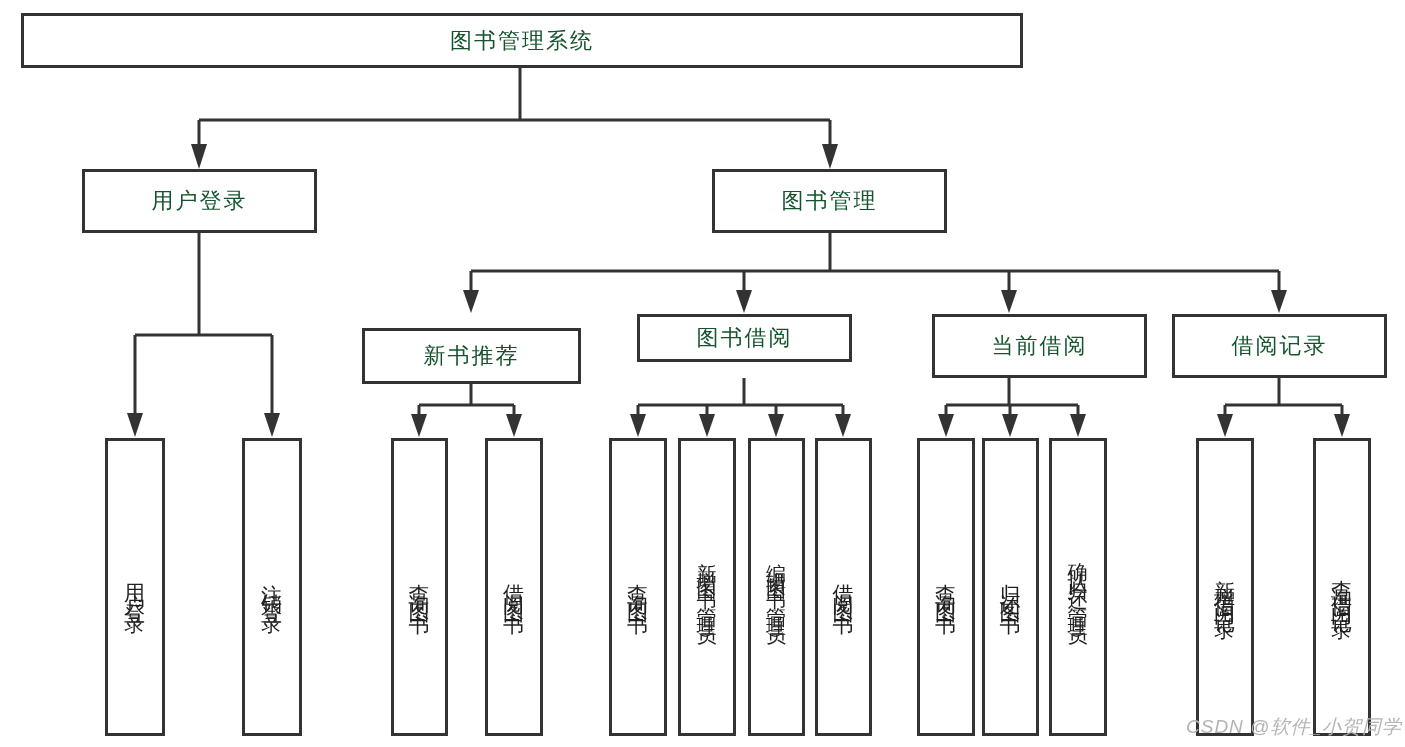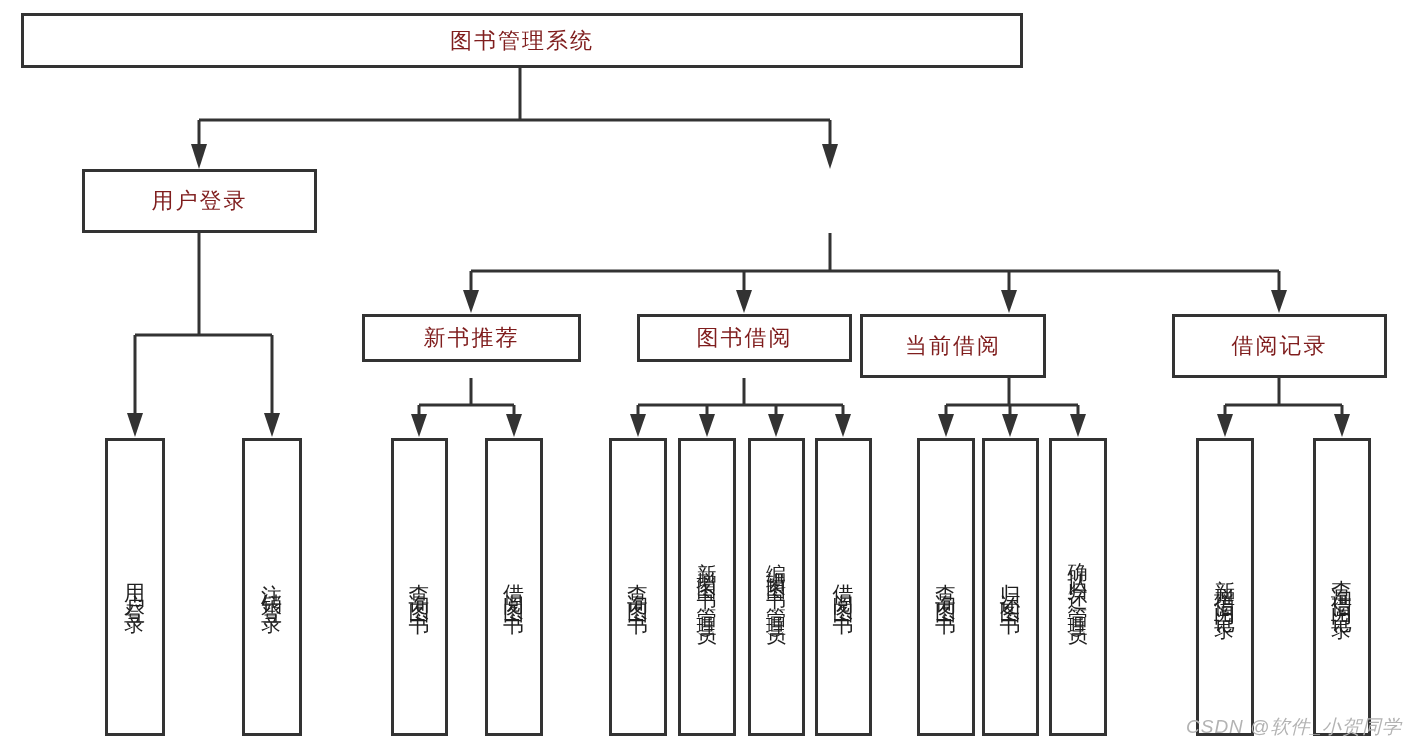--- a/index.html
+++ b/index.html
@@ -18,21 +18,21 @@
     border:3px solid #333;
     background:#fff;
     display:flex;
     align-items:center;
     justify-content:center;
     z-index:2;
   }
   .hlabel{
     font-size:22px;
     letter-spacing:2px;
-    color:#7f1d1d;
+    color:#14532d;
     white-space:nowrap;
   }
   .vlabel{
     writing-mode:vertical-rl;
     text-orientation:mixed;
     font-size:21px;
     letter-spacing:10px;
     line-height:1;
     color:#1f1f1f;
   }
@@ -130,28 +130,31 @@
     </g>
   </svg>
 
   <div class="node" style="left:21px;top:13px;width:1002px;height:55px">
     <span class="hlabel">图书管理系统</span>
   </div>
 
   <div class="node" style="left:82px;top:169px;width:235px;height:64px">
     <span class="hlabel">用户登录</span>
   </div>
-
-  <div class="node" style="left:362px;top:314px;width:219px;height:48px">
+  <div class="node" style="left:712px;top:169px;width:235px;height:64px">
+    <span class="hlabel">图书管理</span>
+  </div>
+
+  <div class="node" style="left:362px;top:328px;width:219px;height:56px">
     <span class="hlabel">新书推荐</span>
   </div>
   <div class="node" style="left:637px;top:314px;width:215px;height:48px">
     <span class="hlabel">图书借阅</span>
   </div>
-  <div class="node" style="left:860px;top:314px;width:186px;height:64px">
+  <div class="node" style="left:932px;top:314px;width:215px;height:64px">
     <span class="hlabel">当前借阅</span>
   </div>
   <div class="node" style="left:1172px;top:314px;width:215px;height:64px">
     <span class="hlabel">借阅记录</span>
   </div>
 
   <div class="node" style="left:105px;top:438px;width:60px;height:298px">
     <span class="vlabel">用户登录</span>
   </div>
   <div class="node" style="left:242px;top:438px;width:60px;height:298px">

